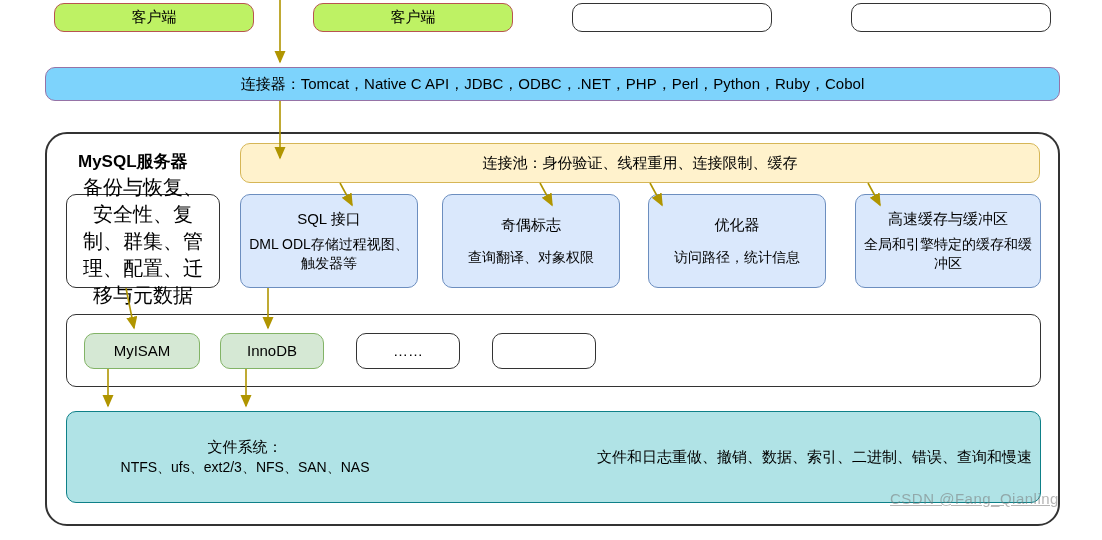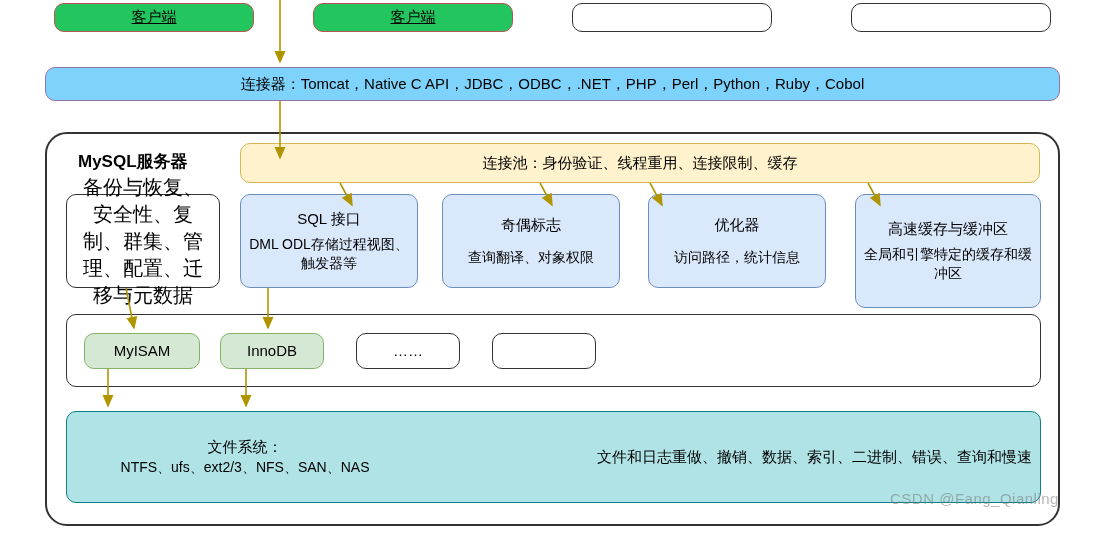--- a/index.html
+++ b/index.html
@@ -15,21 +15,21 @@
       position: absolute;
       border: 1px solid #333;
       border-radius: 10px;
       display: flex;
       align-items: center;
       justify-content: center;
       text-align: center;
       padding: 4px 8px;
       line-height: 1.35;
     }
-    .client { background: #22c55e; border-color: #B85450; text-decoration: underline; }
+    .client { background: #bef264; border-color: #B85450; }
     .plain { background: #fff; }
     .connector-bar { background: #7dd3fc; border-color: #9673A6; }
     .server-frame { background: transparent; border-radius: 20px; border: 2px solid #333; }
     .server-title { position:absolute; font-weight:bold; font-size:17px; }
     .pool { background: #FFF2CC; border-color: #D6B656; }
     .blue { background: #DAE8FC; border-color: #6C8EBF; }
     .green { background: #D5E8D4; border-color: #82B366; }
     .teal { background: #B0E3E6; border-color: #0E8088; }
     .inner-frame { background:#fff; border-radius:10px; border:1px solid #333; }
     .title-line { display:block; }
@@ -84,21 +84,21 @@
 <div class="box blue" style="left:442px; top:194px; width:178px; height:94px; flex-direction:column;">
   <span class="title-line">奇偶标志</span>
   <span class="sub-line" style="margin-top:12px;">查询翻译、对象权限</span>
 </div>
 
 <div class="box blue" style="left:648px; top:194px; width:178px; height:94px; flex-direction:column;">
   <span class="title-line">优化器</span>
   <span class="sub-line" style="margin-top:12px;">访问路径，统计信息</span>
 </div>
 
-<div class="box blue" style="left:855px; top:194px; width:186px; height:114px; flex-direction:column;">
+<div class="box blue" style="left:855px; top:194px; width:186px; height:94px; flex-direction:column;">
   <span class="title-line">高速缓存与缓冲区</span>
   <span class="sub-line" style="margin-top:6px;">全局和引擎特定的缓存和缓冲区</span>
 </div>
 
 <div class="inner-frame" style="position:absolute; left:66px; top:314px; width:975px; height:73px;"></div>
 <div class="box green" style="left:84px; top:333px; width:116px; height:36px;">
   <span>MyISAM</span>
 </div>
 <div class="box green" style="left:220px; top:333px; width:104px; height:36px;">
   <span>InnoDB</span>
@@ -113,21 +113,21 @@
 <div class="box teal" style="left:66px; top:411px; width:975px; height:92px; justify-content:flex-start;">
   <div style="width:340px; text-align:center;">
     <span class="title-line">文件系统：</span>
     <span class="sub-line">NTFS、ufs、ext2/3、NFS、SAN、NAS</span>
   </div>
   <div style="flex:1; text-align:right;">
     <span>文件和日志重做、撤销、数据、索引、二进制、错误、查询和慢速</span>
   </div>
 </div>
 
-<div class="watermark" style="left:890px; top:490px;">
+<div class="watermark" style="left:890px; top:490px;text-decoration:underline;">
   <span>CSDN @Fang_Qianling</span>
 </div>
 
 <svg class="arrows">
   <defs>
     <marker id="ah" markerWidth="10" markerHeight="10" refX="7" refY="3.5" orient="auto">
       <polygon points="0 0, 8 3.5, 0 7" fill="#B09500"></polygon>
     </marker>
   </defs>
   <g stroke="#B09500" stroke-width="1.6" fill="none" marker-end="url(#ah)">

